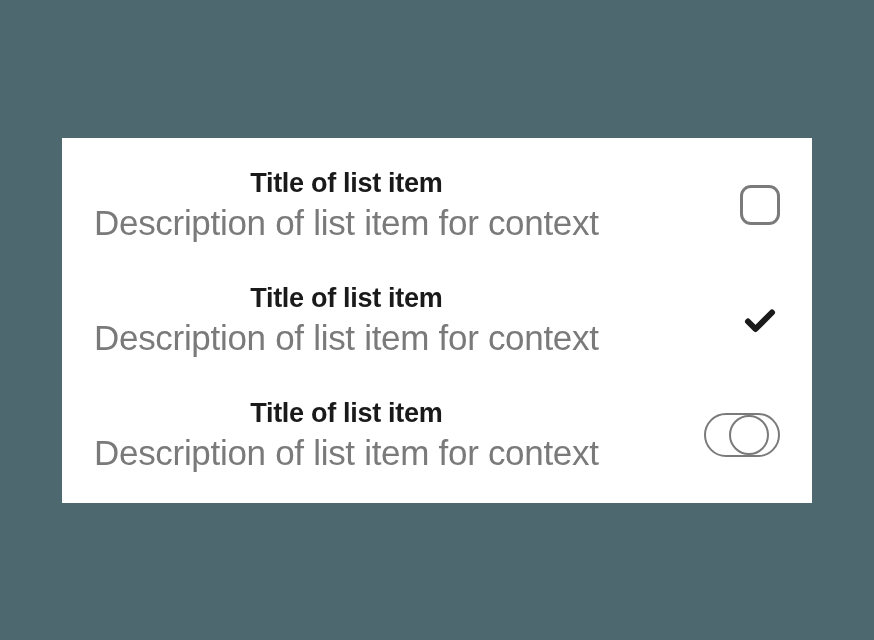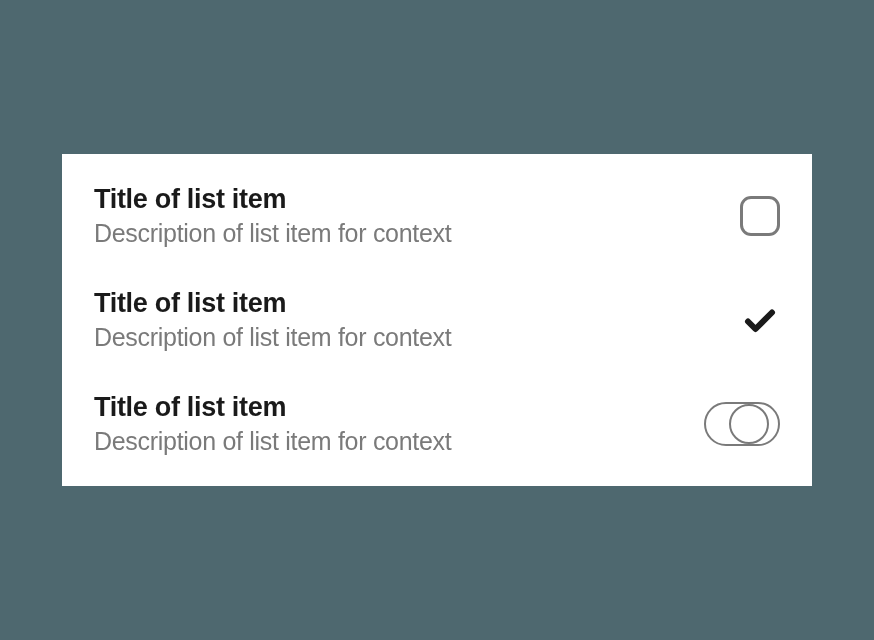--- a/index.html
+++ b/index.html
@@ -19,34 +19,35 @@
     .card {
       background-color: #ffffff;
       width: 750px;
       padding: 10px 0;
     }
     .list-item {
       display: flex;
       align-items: center;
       justify-content: space-between;
       padding: 20px 32px;
+      text-align: center;
     }
     .item-text {
       display: flex;
       flex-direction: column;
       gap: 4px;
     }
     .item-title {
       font-size: 27px;
       font-weight: 700;
       color: #1a1a1a;
       letter-spacing: -0.3px;
     }
     .item-description {
-      font-size: 25px;
+      font-size: 35px;
       font-weight: 400;
       color: #7a7a7a;
       letter-spacing: -0.3px;
     }
     .control {
       flex-shrink: 0;
     }
     .checkbox {
       width: 40px;
       height: 40px;

